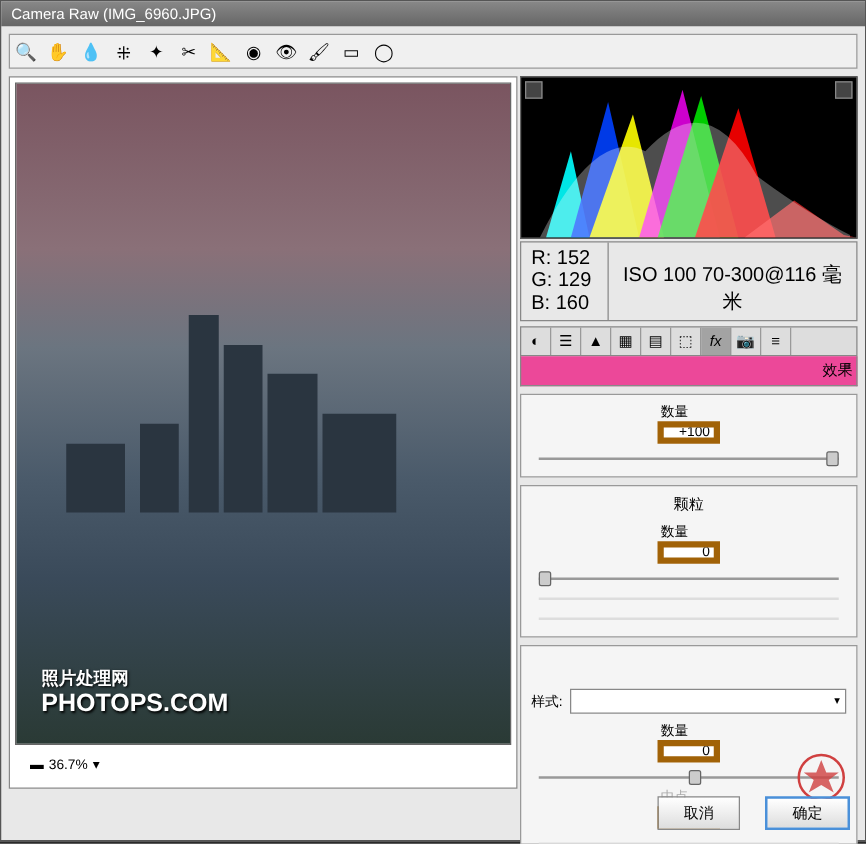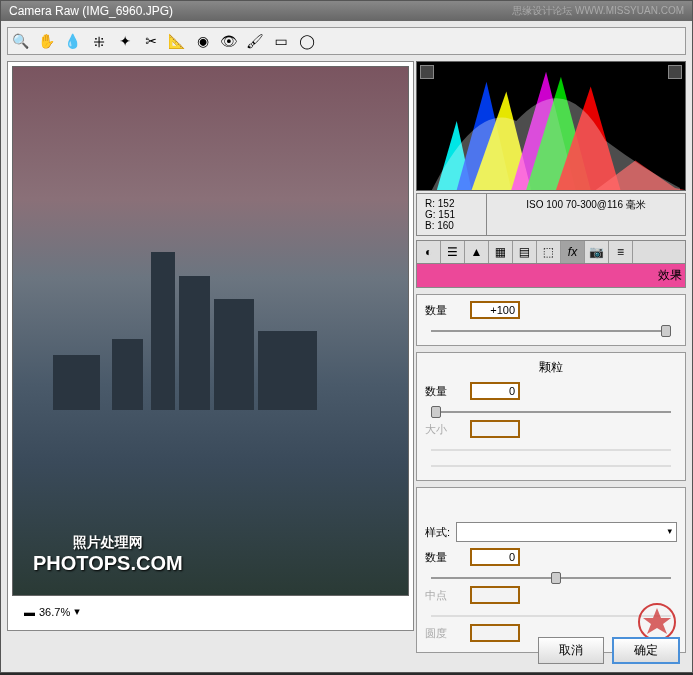--- a/index.html
+++ b/index.html
@@ -3,63 +3,62 @@
 <meta charset="utf-8">
 <style>
 * { box-sizing: border-box; margin: 0; padding: 0; font-family: "Microsoft YaHei", Arial, sans-serif; }
 body { background: #2a2a2a; width: 693px; height: 675px; overflow: hidden; }
 .window { background: #e8e8e8; border: 1px solid #555; width: 693px; height: 673px; position: relative; }
 .titlebar { background: linear-gradient(#888, #666); color: #fff; padding: 3px 8px; font-size: 12px; display: flex; justify-content: space-between; }
 .watermark-top { color: #aaa; font-size: 10px; }
 .toolbar { background: #f0f0f0; border: 1px solid #999; margin: 6px; padding: 4px; display: flex; gap: 8px; align-items: center; }
 .tool-icon { width: 18px; height: 18px; display: inline-flex; align-items: center; justify-content: center; cursor: pointer; font-size: 14px; }
 .main { display: flex; padding: 0 6px; gap: 2px; }
-.preview-area { flex: 1; border: 1px solid #888; background: #fff; padding: 4px; position: relative; height: 570px; text-align: center; }
+.preview-area { flex: 1; border: 1px solid #888; background: #fff; padding: 4px; position: relative; height: 570px; }
 .preview-img { width: 100%; height: 530px; background: linear-gradient(180deg, #7a5560 0%, #8a7078 25%, #6b7580 40%, #4a5a6a 60%, #3a4a5a 75%, #2a3a35 100%); position: relative; border: 1px solid #666; }
 .skyline { position: absolute; bottom: 35%; left: 0; right: 0; height: 30%; }
 .building { position: absolute; bottom: 0; background: #2a3540; }
 .zoom-bar { position: absolute; bottom: 10px; left: 10px; background: rgba(255,255,255,0.3); padding: 2px 6px; font-size: 11px; display: flex; align-items: center; gap: 4px; }
 .watermark-main { position: absolute; bottom: 20px; left: 20px; color: #fff; font-size: 20px; font-weight: bold; text-shadow: 1px 1px 2px #000; }
 .right-panel { width: 270px; }
 .histogram { height: 130px; background: #000; border: 1px solid #666; position: relative; }
 .hist-svg { width: 100%; height: 100%; }
 .hist-icon { position: absolute; top: 3px; width: 14px; height: 14px; background: #444; border: 1px solid #888; }
-.metadata { display: flex; border: 1px solid #888; margin-top: 2px; font-size: 10px; }
+.metadata { display: flex; border: 1px solid #888; margin-top: 2px; font-size: 16px; align-items: flex-end; }
 .meta-left { width: 70px; padding: 4px 8px; border-right: 1px solid #888; }
 .meta-right { flex: 1; padding: 4px 8px; text-align: center; }
 .tab-bar { display: flex; border: 1px solid #888; margin-top: 4px; background: #ddd; }
 .tab { width: 24px; height: 22px; border-right: 1px solid #999; display: flex; align-items: center; justify-content: center; cursor: pointer; font-size: 12px; }
 .tab.active { background: #a3a3a3; }
 .panel-title { text-align: right; padding: 3px; font-size: 12px; border: 1px solid #888; border-top: none; background: #ec4899; position: relative; }
 .panel-menu { position: absolute; right: 4px; top: 3px; font-size: 10px; cursor: pointer; }
 .section { border: 1px solid #999; margin-top: 6px; padding: 6px 8px; background: #f5f5f5; }
 .section-title { text-align: center; font-size: 12px; margin-bottom: 6px; }
-.slider-row { display: flex; align-items: center; margin-bottom: 4px; font-size: 11px; }
+.slider-row { display: flex; align-items: center; margin-bottom: 4px; font-size: 11px; flex-direction: column; }
 .slider-label { width: 45px; }
 .slider-track { flex: 1; height: 16px; position: relative; margin: 0 6px; }
 .slider-line { position: absolute; top: 7px; left: 0; right: 0; height: 2px; background: #999; }
 .slider-thumb { position: absolute; top: 2px; width: 10px; height: 12px; background: #ccc; border: 1px solid #666; border-radius: 2px; cursor: pointer; }
-.slider-input { width: 50px; height: 18px; border: 2px solid #a16207; font-size: 11px; text-align: right; padding: 0 3px; }
+.slider-input { width: 50px; height: 18px; border: 5px solid #a16207; font-size: 11px; text-align: right; padding: 0 3px; }
 .disabled { color: #aaa; }
 .disabled .slider-line { background: #ddd; }
 .select-row { display: flex; align-items: center; margin-bottom: 6px; font-size: 11px; margin-top: 28px; }
 .select-box { flex: 1; height: 20px; border: 1px solid #888; background: #fff; margin-left: 6px; position: relative; }
 .select-arrow { position: absolute; right: 4px; top: 3px; font-size: 9px; }
-.buttons { position: absolute; bottom: 8px; right: 12px; display: flex; gap: 8px; }
+.buttons { position: absolute; bottom: 8px; right: 12px; display: flex; gap: 20px; }
 .btn { padding: 3px 20px; border: 1px solid #888; background: linear-gradient(#fff,#ddd); font-size: 12px; cursor: pointer; }
 .btn.default { border: 2px solid #4a90d9; }
 .logo-stamp { position: absolute; bottom: 30px; right: 15px; width: 40px; height: 40px; }
 </style>
 </head>
 <body>
 
 <div class="window">
   <div class="titlebar">
     <span>Camera Raw (IMG_6960.JPG)</span>
-    <span class="watermark-top">思缘设计论坛  WWW.MISSYUAN.COM</span>
   </div>
 
   <div class="toolbar">
     <span class="tool-icon">🔍</span>
     <span class="tool-icon">✋</span>
     <span class="tool-icon">💧</span>
     <span class="tool-icon">⁜</span>
     <span class="tool-icon">✦</span>
     <span class="tool-icon">✂</span>
     <span class="tool-icon">📐</span>
@@ -105,21 +104,21 @@
           <path d="M110,130 L145,15 L175,130 Z" fill="#00ff00" opacity="0.8"></path>
           <path d="M140,130 L175,25 L205,130 Z" fill="#ff0000" opacity="0.9"></path>
           <path d="M180,130 L220,100 L260,128 L270,130 Z" fill="#ff3030" opacity="0.7"></path>
           <path d="M15,130 Q60,40 100,60 Q150,5 190,80 Q230,110 265,128 L265,130 Z" fill="#fff" opacity="0.3"></path>
         </svg>
       </div>
 
       <div class="metadata">
         <div class="meta-left">
           <div>R:  152</div>
-          <div>G:  151</div>
+          <div>G:  129</div>
           <div>B:  160</div>
         </div>
         <div class="meta-right">
           <div>ISO 100   70-300@116 毫米</div>
         </div>
       </div>
 
       <div class="tab-bar">
         <div class="tab">◐</div>
         <div class="tab">☰</div>
@@ -152,24 +151,20 @@
       <div class="section">
         <div class="section-title">颗粒</div>
         <div class="slider-row">
           <div class="slider-label">数量</div>
           <input class="slider-input" value="0" style="">
         </div>
         <div class="slider-track">
           <div class="slider-line"></div>
           <div class="slider-thumb" style="left:0"></div>
         </div>
-        <div class="slider-row disabled">
-          <div class="slider-label">大小</div>
-          <input class="slider-input" disabled="" style="">
-        </div>
         <div class="slider-track disabled">
             <div class="slider-line"></div>
           </div>
         <div class="slider-track disabled">
             <div class="slider-line"></div>
           </div>
       </div>
 
       <div class="section">
         <div class="select-row">

